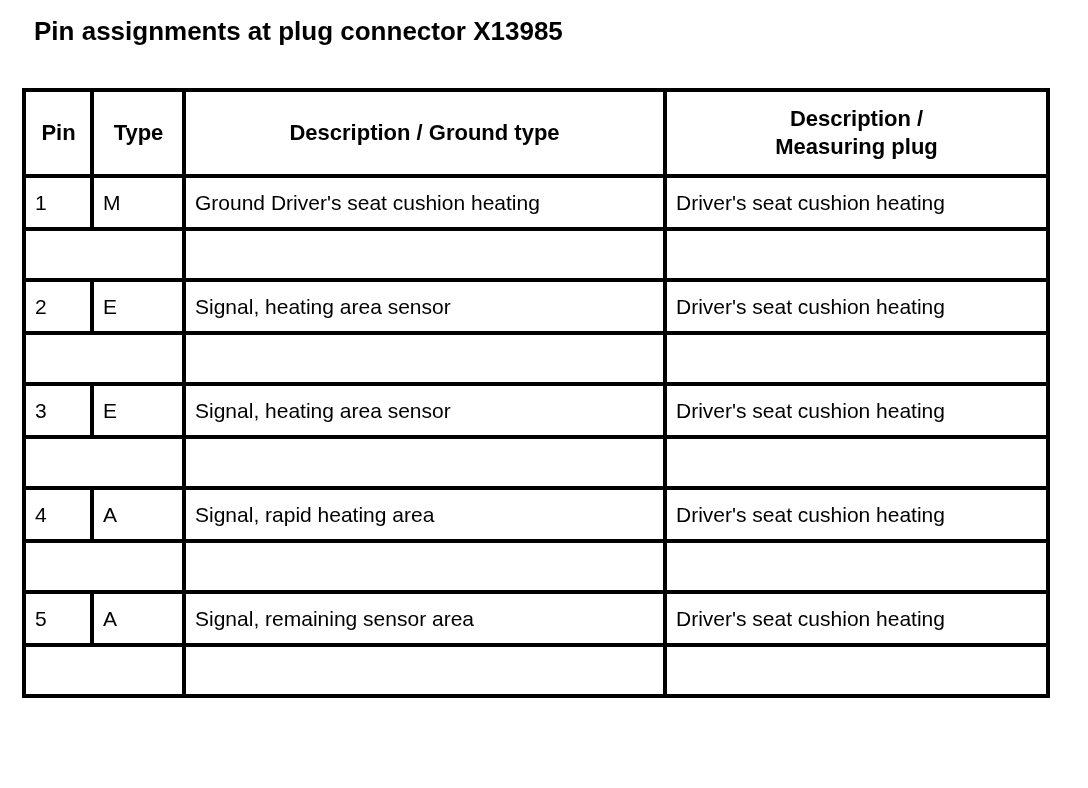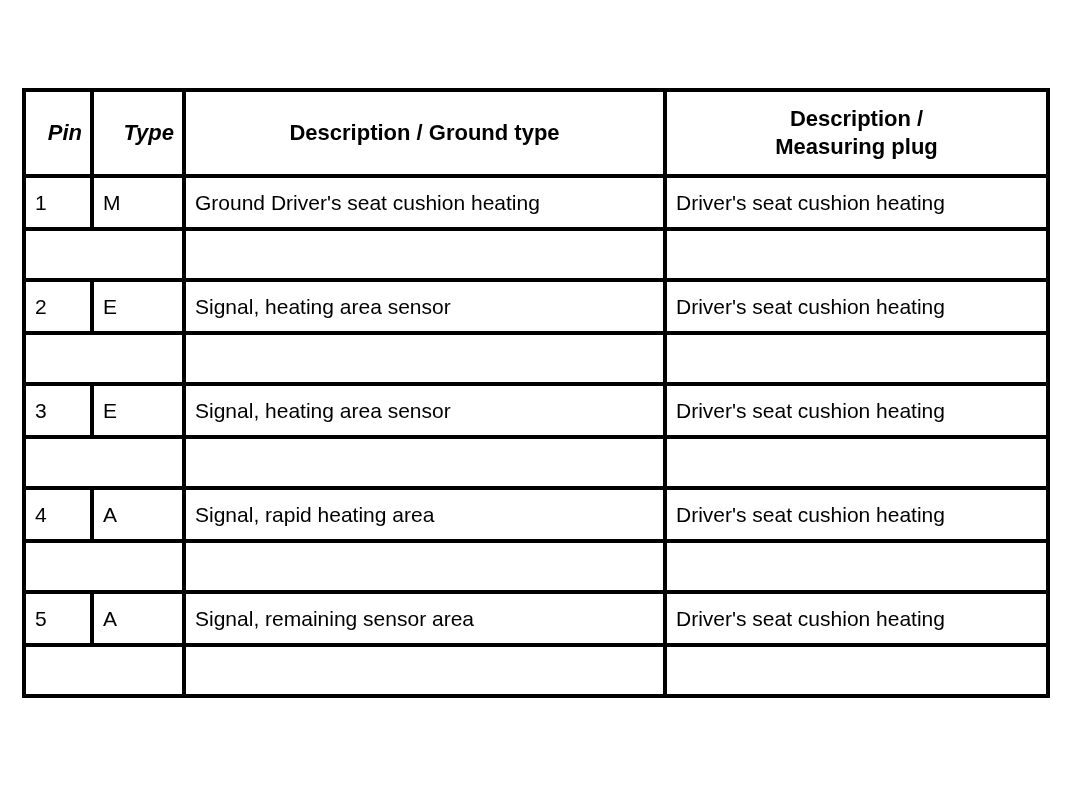--- a/index.html
+++ b/index.html
@@ -57,23 +57,22 @@
   col.c-desc  { width: 481px; }
   col.c-conn  { width: 383px; }
 
   tr.header-row td {
     font-weight: bold;
     height: 82px;
     font-size: 22px;
   }
   tr.header-row td.h-pin,
   tr.header-row td.h-type {
-    text-align: right;
+    text-align: center;
     padding-left: 9px;
-    font-style: italic;
   }
   tr.header-row td.h-desc,
   tr.header-row td.h-conn {
     text-align: center;
     padding-left: 8px;
     padding-right: 8px;
   }
   tr.header-row td.h-conn .line {
     display: block;
     line-height: 1.28;
@@ -86,20 +85,21 @@
   }
   tr.spacer-row td {
     height: 47px;
   }
 </style>
 </head>
 <body>
 
 <div class="page">
 
+  <div class="doc-title">Pin assignments at plug connector X13985</div>
 
   <div class="table-wrap">
     <table class="pin-table">
       <colgroup>
         <col class="c-pin">
         <col class="c-type">
         <col class="c-desc">
         <col class="c-conn">
       </colgroup>
       <tbody>

